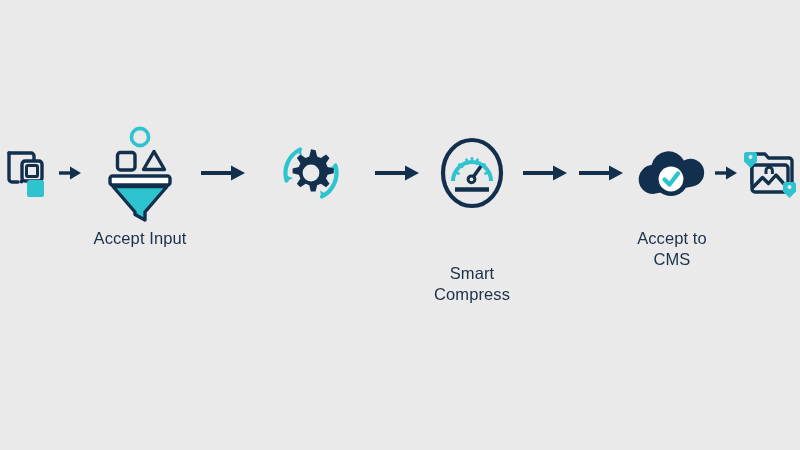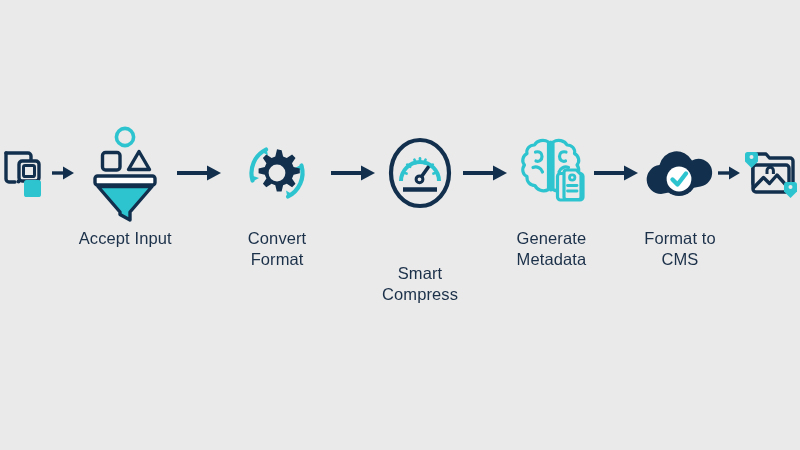--- a/index.html
+++ b/index.html
@@ -125,21 +125,20 @@
           <path d="M20.5 15 L26.5 12.5 L28 19.5 Z" fill="#2ec4cf"></path>
           <path d="M53.5 59 L47.5 61.5 L46 54.5 Z" fill="#2ec4cf"></path>
           <path d="M10.5 39 L12.5 45.5 L19 42 Z" fill="#2ec4cf"></path>
           <path d="M63.5 35 L61.5 28.5 L55 32 Z" fill="#2ec4cf"></path>
           <g fill="#12304d">
             <path d="M37 13.2 l4.6 1.1 1.5 6.2 3.7 1.6 5.3-3.5 3.4 3.4 -3.5 5.3 1.6 3.7 6.2 1.5 0 4.8 -6.2 1.5 -1.6 3.7 3.5 5.3 -3.4 3.4 -5.3-3.5 -3.7 1.6 -1.5 6.2 -4.8 0 -1.5-6.2 -3.7-1.6 -5.3 3.5 -3.4-3.4 3.5-5.3 -1.6-3.7 -6.2-1.5 0-4.8 6.2-1.5 1.6-3.7 -3.5-5.3 3.4-3.4 5.3 3.5 3.7-1.6 1.5-6.2 z"></path>
           </g>
           <circle cx="37" cy="37" r="8.4" fill="#eaeaea"></circle>
         </svg>
       </div>
-      <div class="label">Convert Format</div>
     </div>
 
     <div class="arrow a2">
       <svg width="46" height="18" viewBox="0 0 46 18">
         <path d="M0 9 H33" stroke="#12304d" stroke-width="4" fill="none"></path>
         <path d="M30 1.5 L44 9 L30 16.5 Z" fill="#12304d"></path>
       </svg>
     </div>
 
     <div class="step s3">
@@ -165,62 +164,38 @@
 Compress</div>
     </div>
 
     <div class="arrow a3">
       <svg width="46" height="18" viewBox="0 0 46 18">
         <path d="M0 9 H33" stroke="#12304d" stroke-width="4" fill="none"></path>
         <path d="M30 1.5 L44 9 L30 16.5 Z" fill="#12304d"></path>
       </svg>
     </div>
 
-    <div class="step s4">
-      <div class="icon-box">
-        <svg width="76" height="78" viewBox="0 0 76 78">
-          <g fill="none" stroke="#2ec4cf" stroke-width="3.2" stroke-linecap="round" stroke-linejoin="round">
-            <path d="M35.5 8 C30.5 5 24 6.5 21.5 11 C16.5 11 13 15 14 19.5 C9.5 22 8.5 27.5 11.5 31 C8.5 35 9.5 40.5 14 42.5 C13.5 47.5 17 51.5 22 51.5 C24 56 30 58.5 35.5 55.5 Z"></path>
-            <path d="M40 8 C45 5 51.5 6.5 54 11 C59 11 62.5 15 61.5 19.5 C66 22 67 27.5 64 31 C67 35 66 40.5 61.5 42.5 C62 47.5 58.5 51.5 53.5 51.5 C51.5 56 45.5 58.5 40 55.5 Z"></path>
-            <path d="M37.8 8 V56"></path>
-            <path d="M22.5 18 C26.5 17 29 19 29 22.5 C29 26 26 28 23 27"></path>
-            <path d="M20 33.5 C24 32 28.5 34 29.5 38"></path>
-            <path d="M53 18 C49 17 46.5 19 46.5 22.5 C46.5 26 49.5 28 52.5 27"></path>
-            <path d="M55.5 33.5 C51.5 32 47 34 46 38"></path>
-          </g>
-          <g>
-            <path d="M48.5 40.5 H68 a3 3 0 0 1 3 3 V64 a3 3 0 0 1 -3 3 H48.5 a3 3 0 0 1 -3 -3 V43.5 a3 3 0 0 1 3 -3 Z" transform="translate(-1,-1)" fill="#eaeaea" stroke="#2ec4cf" stroke-width="3.2"></path>
-            <path d="M53.5 36 h10 l4.5 4.5 V63 a2.5 2.5 0 0 1 -2.5 2.5 H53.5 A2.5 2.5 0 0 1 51 63 V38.5 A2.5 2.5 0 0 1 53.5 36 Z" fill="#eaeaea" stroke="#2ec4cf" stroke-width="3.2" stroke-linejoin="round"></path>
-            <circle cx="59.2" cy="43.5" r="2.7" fill="none" stroke="#2ec4cf" stroke-width="2.8"></circle>
-            <path d="M54.5 51.5 H64" stroke="#2ec4cf" stroke-width="2.8" stroke-linecap="round"></path>
-            <path d="M54.5 57 H64" stroke="#2ec4cf" stroke-width="2.8" stroke-linecap="round"></path>
-          </g>
-        </svg>
-      </div>
-      <div class="label">Generate
-Metadata</div>
-    </div>
 
     <div class="arrow a4">
       <svg width="46" height="18" viewBox="0 0 46 18">
         <path d="M0 9 H33" stroke="#12304d" stroke-width="4" fill="none"></path>
         <path d="M30 1.5 L44 9 L30 16.5 Z" fill="#12304d"></path>
       </svg>
     </div>
 
     <div class="step s5">
       <div class="icon-box">
         <svg width="76" height="58" viewBox="0 0 76 58">
           <path d="M19 50 a14.5 14.5 0 0 1 -1.5 -28.9 A17.5 17.5 0 0 1 50 16.5 a13 13 0 0 1 6.5 -1.8 a14 14 0 0 1 2 27.8 Z" fill="#12304d"></path>
           <ellipse cx="37" cy="36" rx="17" ry="16" fill="#12304d"></ellipse>
           <circle cx="37" cy="35" r="12.4" fill="#ffffff"></circle>
           <path d="M30.5 35.5 L35.5 40.5 L44 29.5" fill="none" stroke="#2ec4cf" stroke-width="4.4" stroke-linecap="round" stroke-linejoin="round"></path>
         </svg>
       </div>
-      <div class="label">Format to
+      <div class="label">Accept to
 CMS</div>
     </div>
 
     <div class="arrow a5">
       <svg width="24" height="16" viewBox="0 0 24 16">
         <path d="M0 8 H13" stroke="#12304d" stroke-width="3.4" fill="none"></path>
         <path d="M11 1.5 L22 8 L11 14.5 Z" fill="#12304d"></path>
       </svg>
     </div>
 

